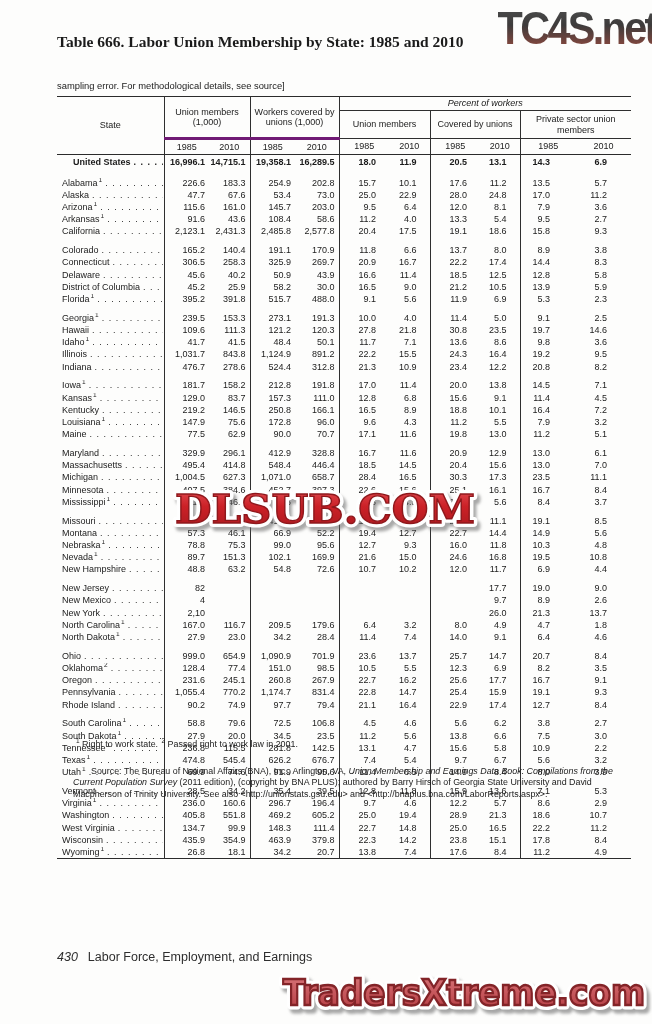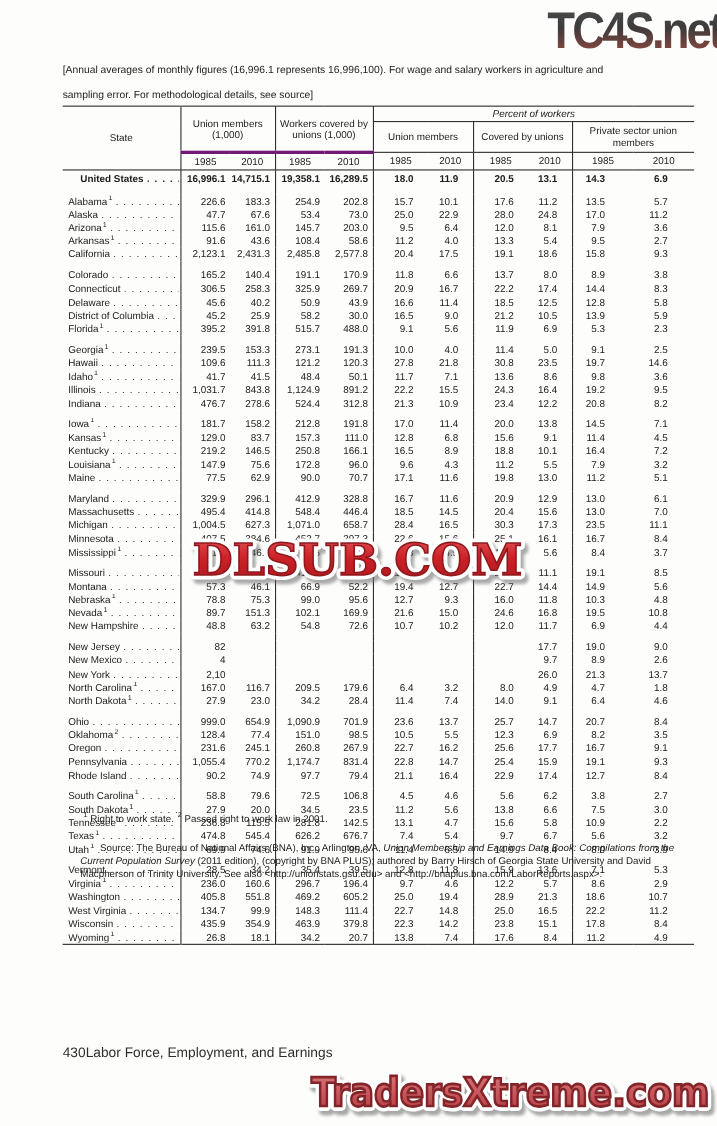--- a/index.html
+++ b/index.html
@@ -46,37 +46,38 @@
   tr.us td{font-weight:bold;height:13px;line-height:13px;}
   tr.us td.stub{padding-left:16px;}
   tr.spacer td{height:4.6px;line-height:4.6px;}
 
   .notes{position:absolute;left:57px;top:739px;width:576px;font-size:8.9px;line-height:11.2px;}
   .fnline{margin:0 0 0 0;padding-left:18px;}
   .source{margin:16px;text-indent:18px;}
   .ital{font-style:italic;}
 
   .pagefoot{position:absolute;left:57px;top:950px;font-size:12.5px;color:#2e2e2e;}
-  .pagefoot .pgnum{}
+  .pagefoot .pgnum{margin-right:10px;font-style:italic;}
   .census{position:absolute;right:59px;top:966px;font-size:9.8px;color:#222;}
 
   .wm-mid{position:absolute;left:167px;top:483px;z-index:6;
           filter:drop-shadow(3px 4px 1.5px rgba(100,100,100,.55));}
   .wm-bot{position:absolute;left:274px;top:969px;z-index:6;
           filter:drop-shadow(3px 4px 1.5px rgba(110,110,110,.6));}
 </style>
 </head>
 <body>
 
 <div class="page">
 
   <div class="wm-top">TC4S.net</div>
 
-
-  <p class="note"><span>[Annual averages of monthly figures (16,996.1 represents 16,996,100). For wage and salary workers in agriculture and</span><br>
+  <h1 class="title">Table 666. Labor Union Membership by State: 1985 and 2010</h1>
+
+  <p class="note"><br>
      <br>
      <span>sampling error. For methodological details, see source]</span></p>
 
   <table class="main">
     <colgroup>
       <col style="width:107px">
         <col style="width:45px">
         <col style="width:41px">
       <col style="width:45px">
         <col style="width:44px">

